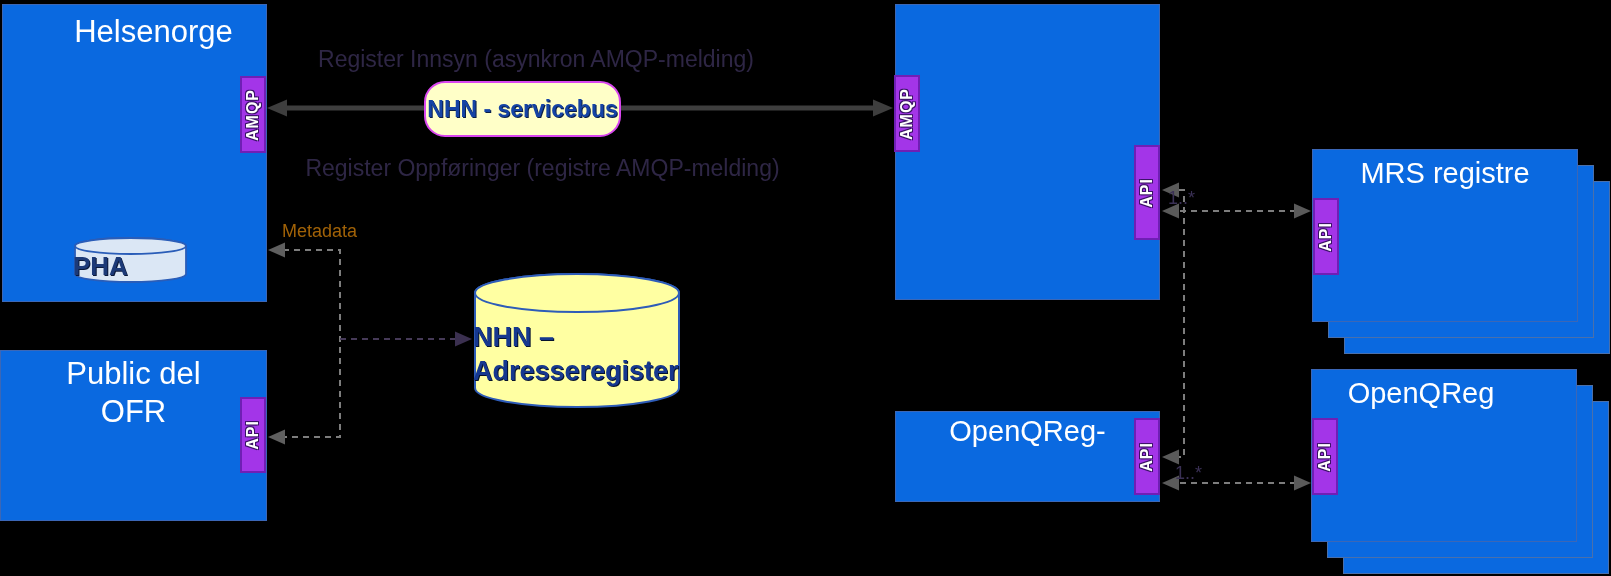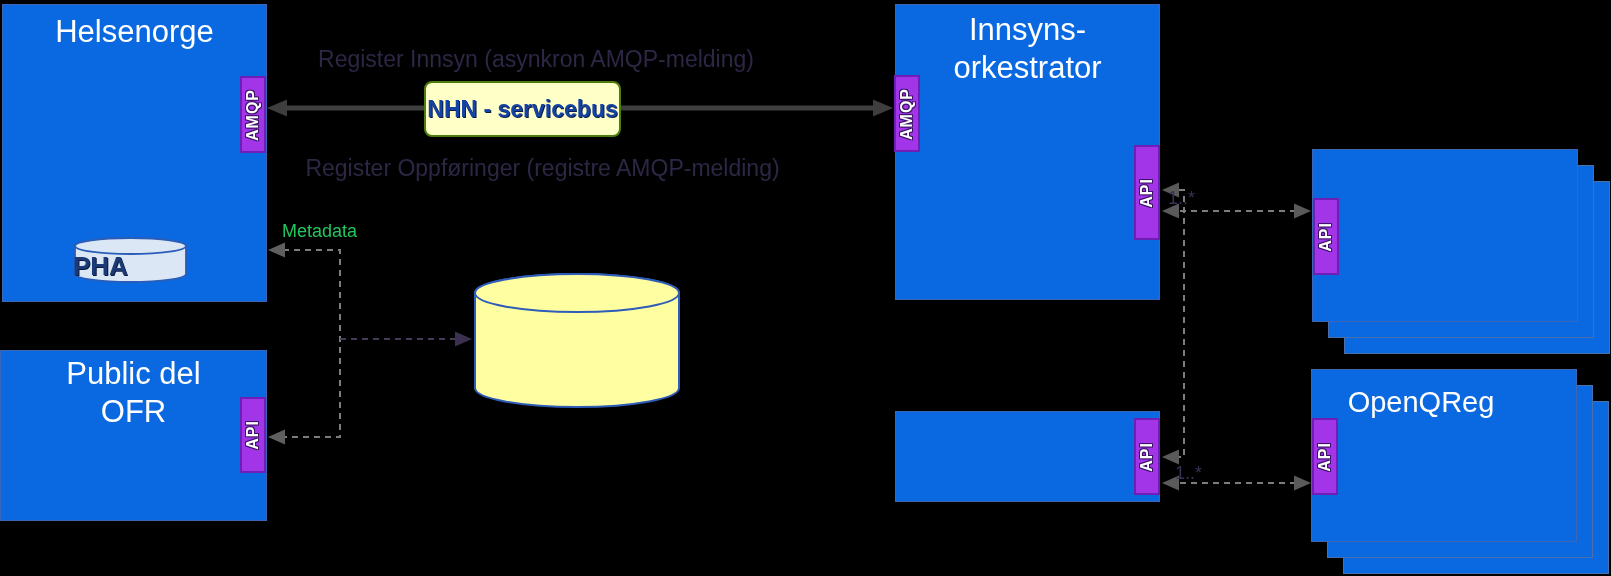--- a/index.html
+++ b/index.html
@@ -8,28 +8,28 @@
   .box{position:absolute;background:#0a69e0;border:1px solid #3c67b6;box-sizing:border-box;}
   .title{position:absolute;color:#ffffff;text-align:center;line-height:1.22;}
   .t31{font-size:31px;}
   .t29{font-size:29px;}
   .tag{position:absolute;background:#a335e8;border:2px solid #6f1fb5;box-sizing:border-box;
        display:flex;align-items:center;justify-content:center;z-index:6;}
   .tag span{transform:rotate(-90deg);white-space:nowrap;color:#fff;font-weight:bold;
        font-size:16px;letter-spacing:1px;
        text-shadow:1px 1px 0 #3a1266,-1px -1px 0 #3a1266,1px -1px 0 #3a1266,-1px 1px 0 #3a1266;}
   .bus{position:absolute;left:424px;top:81px;width:197px;height:56px;background:#ffffc8;
-       border:2px solid #4d7c0f;border-radius:8px;box-sizing:border-box;
+       border:2px solid #d946ef;border-radius:21px;box-sizing:border-box;
        display:flex;align-items:center;justify-content:center;z-index:5;}
   .bus span{color:#1543a5;font-weight:bold;font-size:23px;text-shadow:1px 1px 0 #0a1e46;}
   .cyl{position:absolute;z-index:5;}
   .cyl-text{position:absolute;text-align:left;font-weight:bold;z-index:6;}
   .lbl{position:absolute;z-index:7;white-space:nowrap;}
   .lbl-register{font-size:23px;color:#2e2645;text-align:center;}
-  .lbl-meta{font-size:18px;color:#22c55e;}
+  .lbl-meta{font-size:18px;color:#a16207;}
   .lbl-mult{font-size:18px;color:#3a3055;}
   svg.overlay{position:absolute;left:0;top:0;z-index:1;}
   .box,.title,.stack{z-index:4;}
   .stack{position:absolute;background:#0a69e0;border:1px solid #4a70ab;box-sizing:border-box;z-index:3;}
   .stack.back{z-index:2;}
 </style>
 </head>
 <body>
 
 <div id="stage">
@@ -66,21 +66,21 @@
     </g>
 
     <g>
       <line x1="1180" y1="483" x2="1295" y2="483" stroke="#7d7d7d" stroke-width="2" stroke-dasharray="6 5"></line>
       <polygon points="1162,483 1179,475.5 1179,490.5" fill="#5a5a5a"></polygon>
       <polygon points="1311,483 1294,475.5 1294,490.5" fill="#5a5a5a"></polygon>
     </g>
   </svg>
 
   <div class="box" style="left:2px;top:4px;width:265px;height:298px;"></div>
-  <div class="title t31" style="left:2px;top:13px;width:265px;">Helsenorge</div>
+  <div class="title t31" style="left:2px;top:13px;width:265px;padding-left:19px;">Helsenorge</div>
   <div class="tag" style="left:240px;top:76px;width:26px;height:77px;">
     <span>AMQP</span>
   </div>
 
   <div class="cyl" style="left:73px;top:236px;">
     <svg width="115" height="48" viewBox="0 0 115 48">
       <path d="M 2,10 A 55.5,8 0 0 1 113,10 L 113,38 A 55.5,8 0 0 1 2,38 Z" fill="#dbe7f5" stroke="#2a5db8" stroke-width="1.8"></path>
       <ellipse cx="57.5" cy="10" rx="55.5" ry="8" fill="#dbe7f5" stroke="#2a5db8" stroke-width="1.8"></ellipse>
     </svg>
   </div>
@@ -98,51 +98,53 @@
   <div class="bus">
     <span>NHN - servicebus</span>
   </div>
 
   <div class="cyl" style="left:473px;top:272px;">
     <svg width="208" height="137" viewBox="0 0 208 137">
       <path d="M 2,21 A 102,19 0 0 1 206,21 L 206,116 A 102,19 0 0 1 2,116 Z" fill="#ffffa2" stroke="#2e5cb8" stroke-width="2"></path>
       <ellipse cx="104" cy="21" rx="102" ry="19" fill="#ffffa2" stroke="#2e5cb8" stroke-width="2"></ellipse>
     </svg>
   </div>
+  <div class="cyl-text" style="left:473px;top:320px;width:208px;font-size:27px;line-height:34px;color:#16388f;text-shadow:1px 1px 0 #06122e;">
+    <div>NHN –</div>
+    <div>Adresseregister</div>
+  </div>
 
   <div class="box" style="left:895px;top:4px;width:265px;height:296px;"></div>
-  <div class="title t31" style="left:895px;top:11px;width:265px;">
-    <div>Innsyns-</div>
-    <div>orkestrator</div>
-  </div>
   <div class="tag" style="left:894px;top:75px;width:26px;height:77px;">
     <span>AMQP</span>
   </div>
   <div class="tag" style="left:1134px;top:145px;width:26px;height:95px;">
     <span>API</span>
   </div>
 
   <div class="stack back" style="left:1344px;top:181px;width:266px;height:173px;"></div>
   <div class="stack" style="left:1328px;top:165px;width:266px;height:173px;"></div>
   <div class="box" style="left:1312px;top:149px;width:266px;height:173px;"></div>
+  <div class="title t29" style="left:1312px;top:156px;width:266px;">MRS registre</div>
   <div class="tag" style="left:1313px;top:198px;width:26px;height:77px;">
     <span>API</span>
   </div>
 
   <div class="box" style="left:895px;top:411px;width:265px;height:91px;"></div>
   <div class="title t29" style="left:895px;top:414px;width:265px;">
+    <div>OpenQReg-</div>
   </div>
   <div class="tag" style="left:1134px;top:418px;width:26px;height:77px;">
     <span>API</span>
   </div>
 
   <div class="stack back" style="left:1343px;top:401px;width:266px;height:173px;"></div>
   <div class="stack" style="left:1327px;top:385px;width:266px;height:173px;"></div>
   <div class="box" style="left:1311px;top:369px;width:266px;height:173px;"></div>
-  <div class="title t29" style="left:1311px;top:385px;width:220px;">
+  <div class="title t29" style="left:1311px;top:376px;width:220px;">
     <div>OpenQReg</div>
   </div>
   <div class="tag" style="left:1312px;top:418px;width:26px;height:77px;">
     <span>API</span>
   </div>
 
   <div class="lbl lbl-register" style="left:271px;top:46px;width:530px;">Register Innsyn (asynkron AMQP-melding)</div>
   <div class="lbl lbl-register" style="left:270px;top:155px;width:545px;">Register Oppføringer (registre AMQP-melding)</div>
   <div class="lbl lbl-meta" style="left:282px;top:221px;">Metadata</div>
   <div class="lbl lbl-mult" style="left:1168px;top:188px;">1..*</div>

